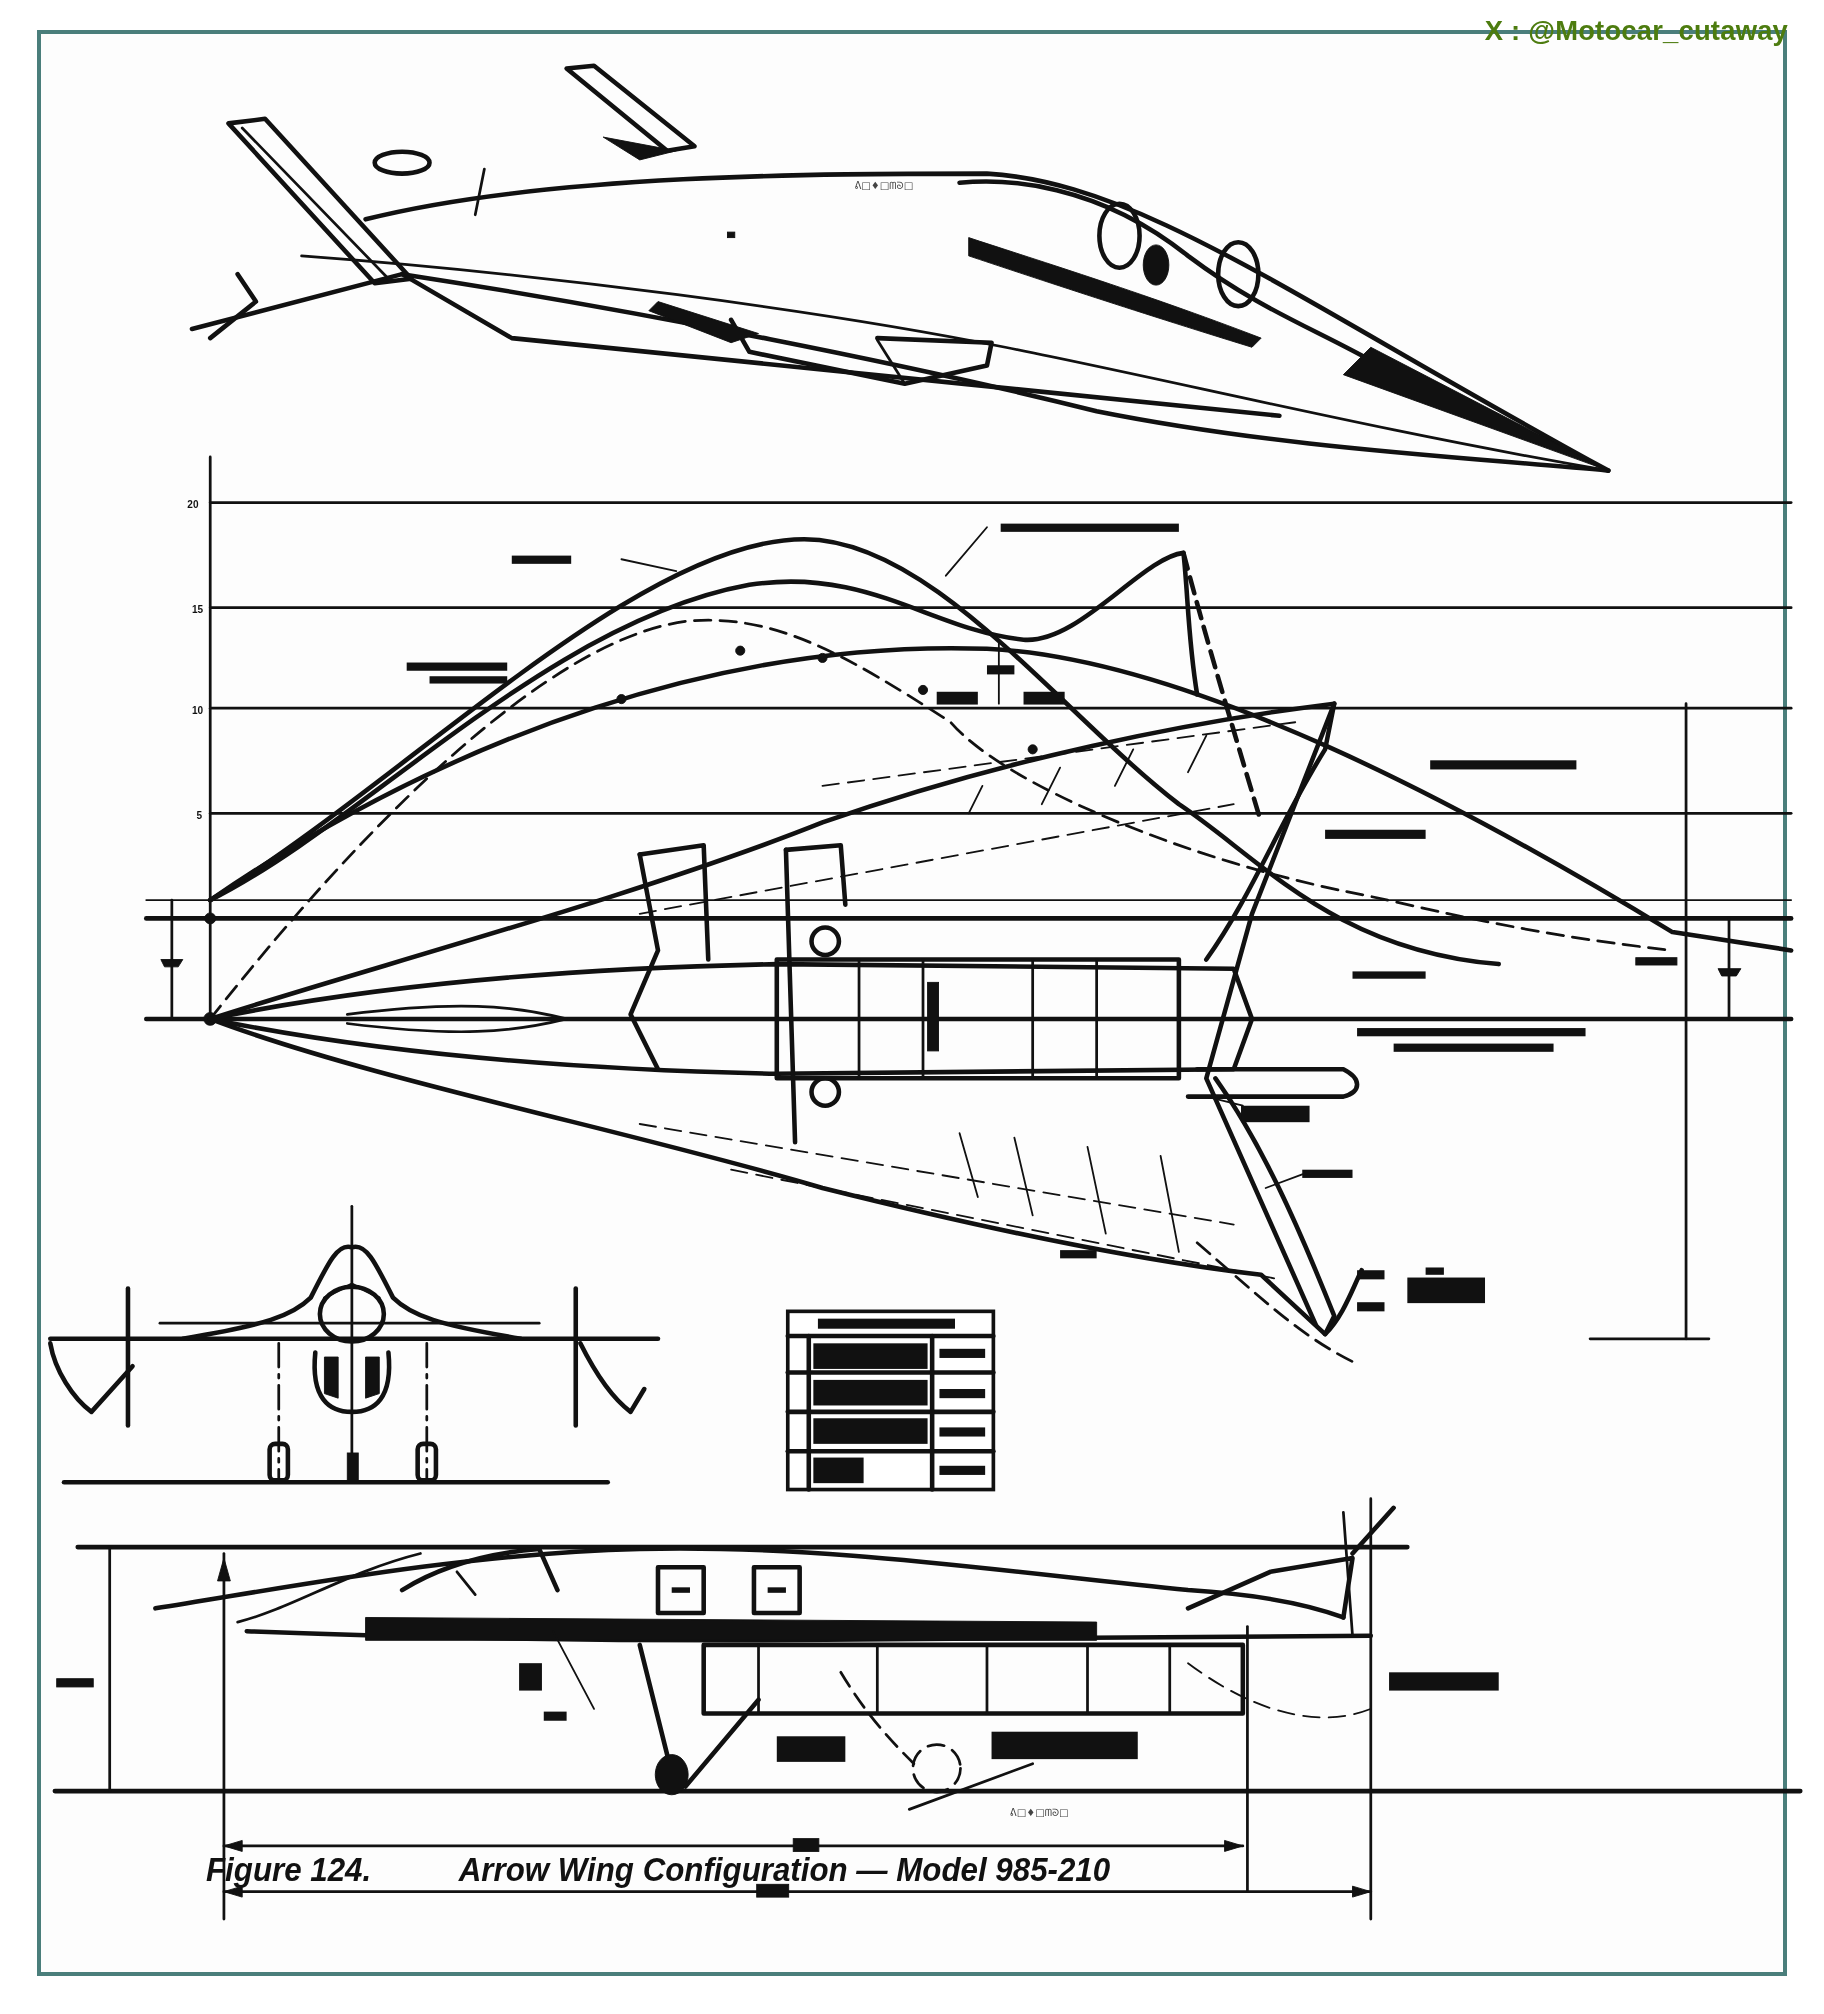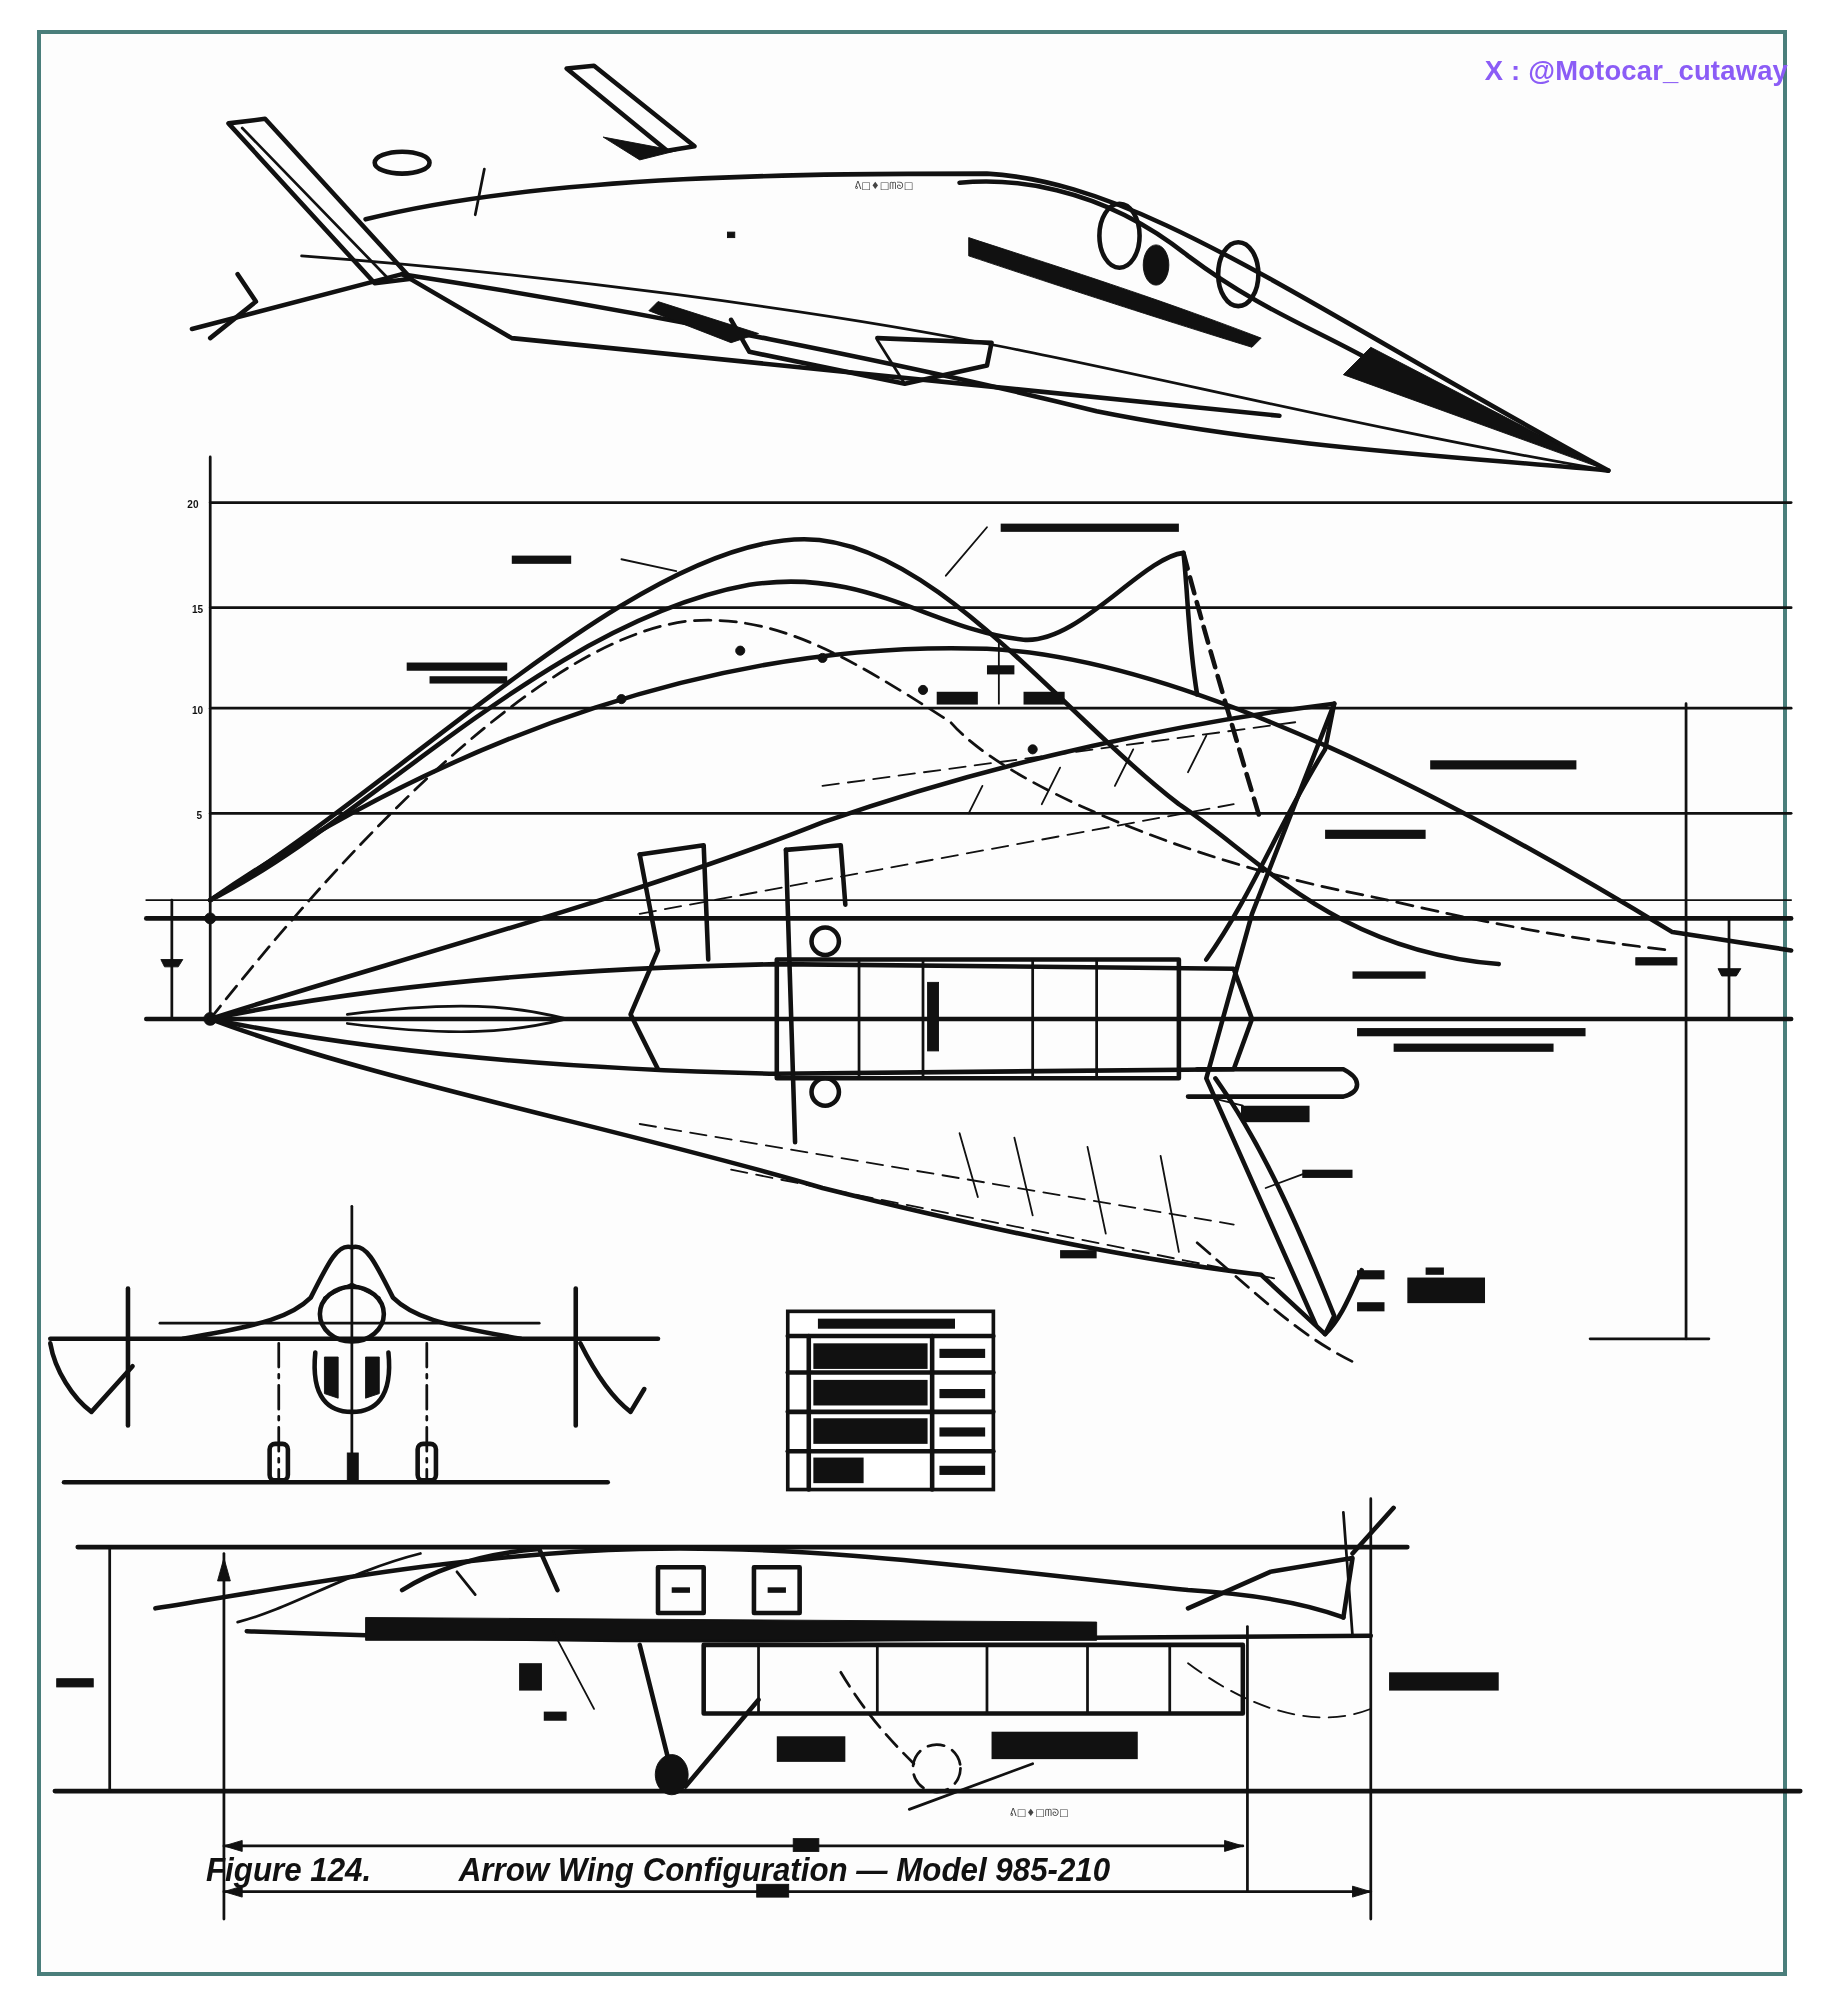--- a/index.html
+++ b/index.html
@@ -1,18 +1,18 @@
 <!DOCTYPE html>
 <html style="font-size:14.6px"><head>
 <meta charset="utf-8">
 <style>
   html, body { margin: 0; padding: 0; background: #ffffff; }
   body { width: 1825px; height: 2015px; position: relative; overflow: hidden; font-family: "Liberation Sans", sans-serif; }
   .frame { position: absolute; left: 37px; top: 30px; width: 1750px; height: 1946px; border: 4.6px solid #4a7e7b; box-sizing: border-box; background: #fdfdfd; }
-  .watermark { position: absolute; right: 37px; top: 14.6px; font-family: "Liberation Sans", sans-serif; font-weight: 700; font-size: 27.4px; color: #8b5cf6; letter-spacing: 0.2px; margin-top: 40px; }
+  .watermark { position: absolute; right: 37px; top: 14.6px; font-family: "Liberation Sans", sans-serif; font-weight: 700; font-size: 27.4px; color: #4d7c0f; letter-spacing: 0.2px; }
   .caption { position: absolute; left: 206px; top: 1850px; font-family: "Liberation Sans", sans-serif; font-weight: 700; font-style: italic; font-size: 34px; color: #111; transform: scaleX(0.92); transform-origin: left center; white-space: nowrap; }
   .caption .fig { margin-right: 87px; }
   svg.drawing { position: absolute; left: 0; top: 0; }
   .ln { stroke: #111; fill: none; stroke-width: 3; stroke-linecap: round; stroke-linejoin: round; }
   .thick { stroke-width: 5; }
   .thin { stroke-width: 2; }
   .dash { stroke-dasharray: 18 10; }
   .dashdot { stroke-dasharray: 26 8 4 8; }
   .fillblk { fill: #111; stroke: #111; }
   .lbl { fill: #111; font-family: "Liberation Sans", sans-serif; font-weight: 700; font-size: 11px; }

